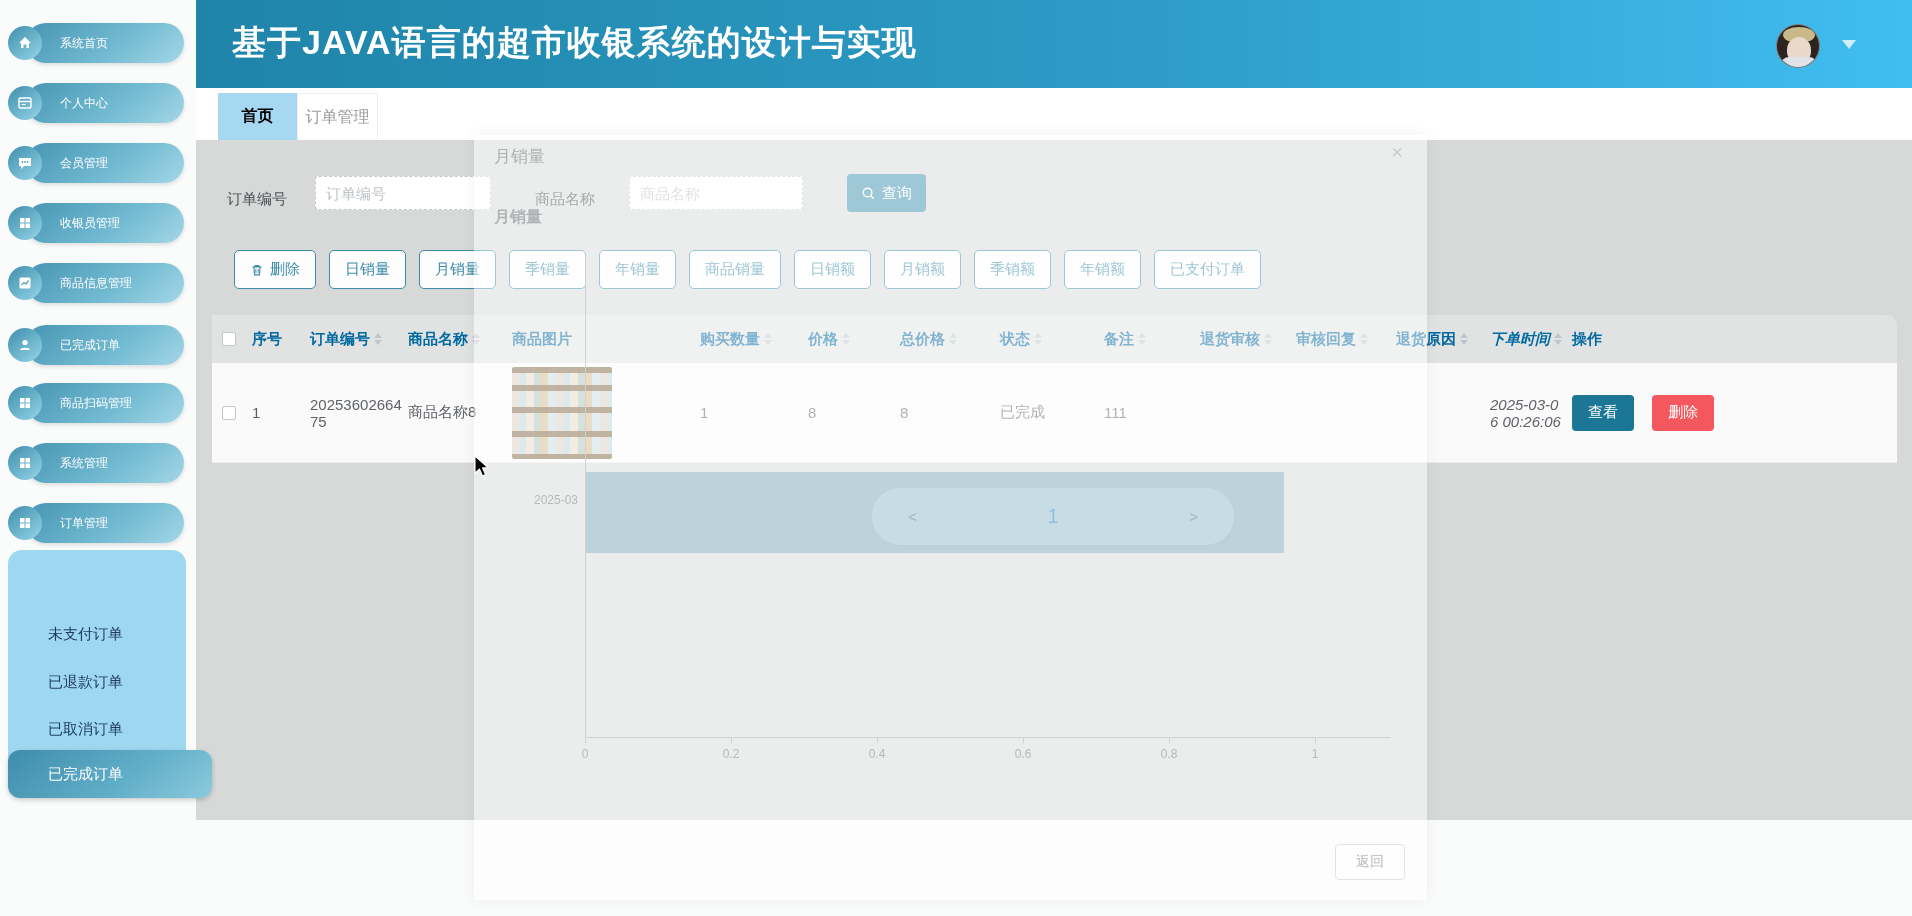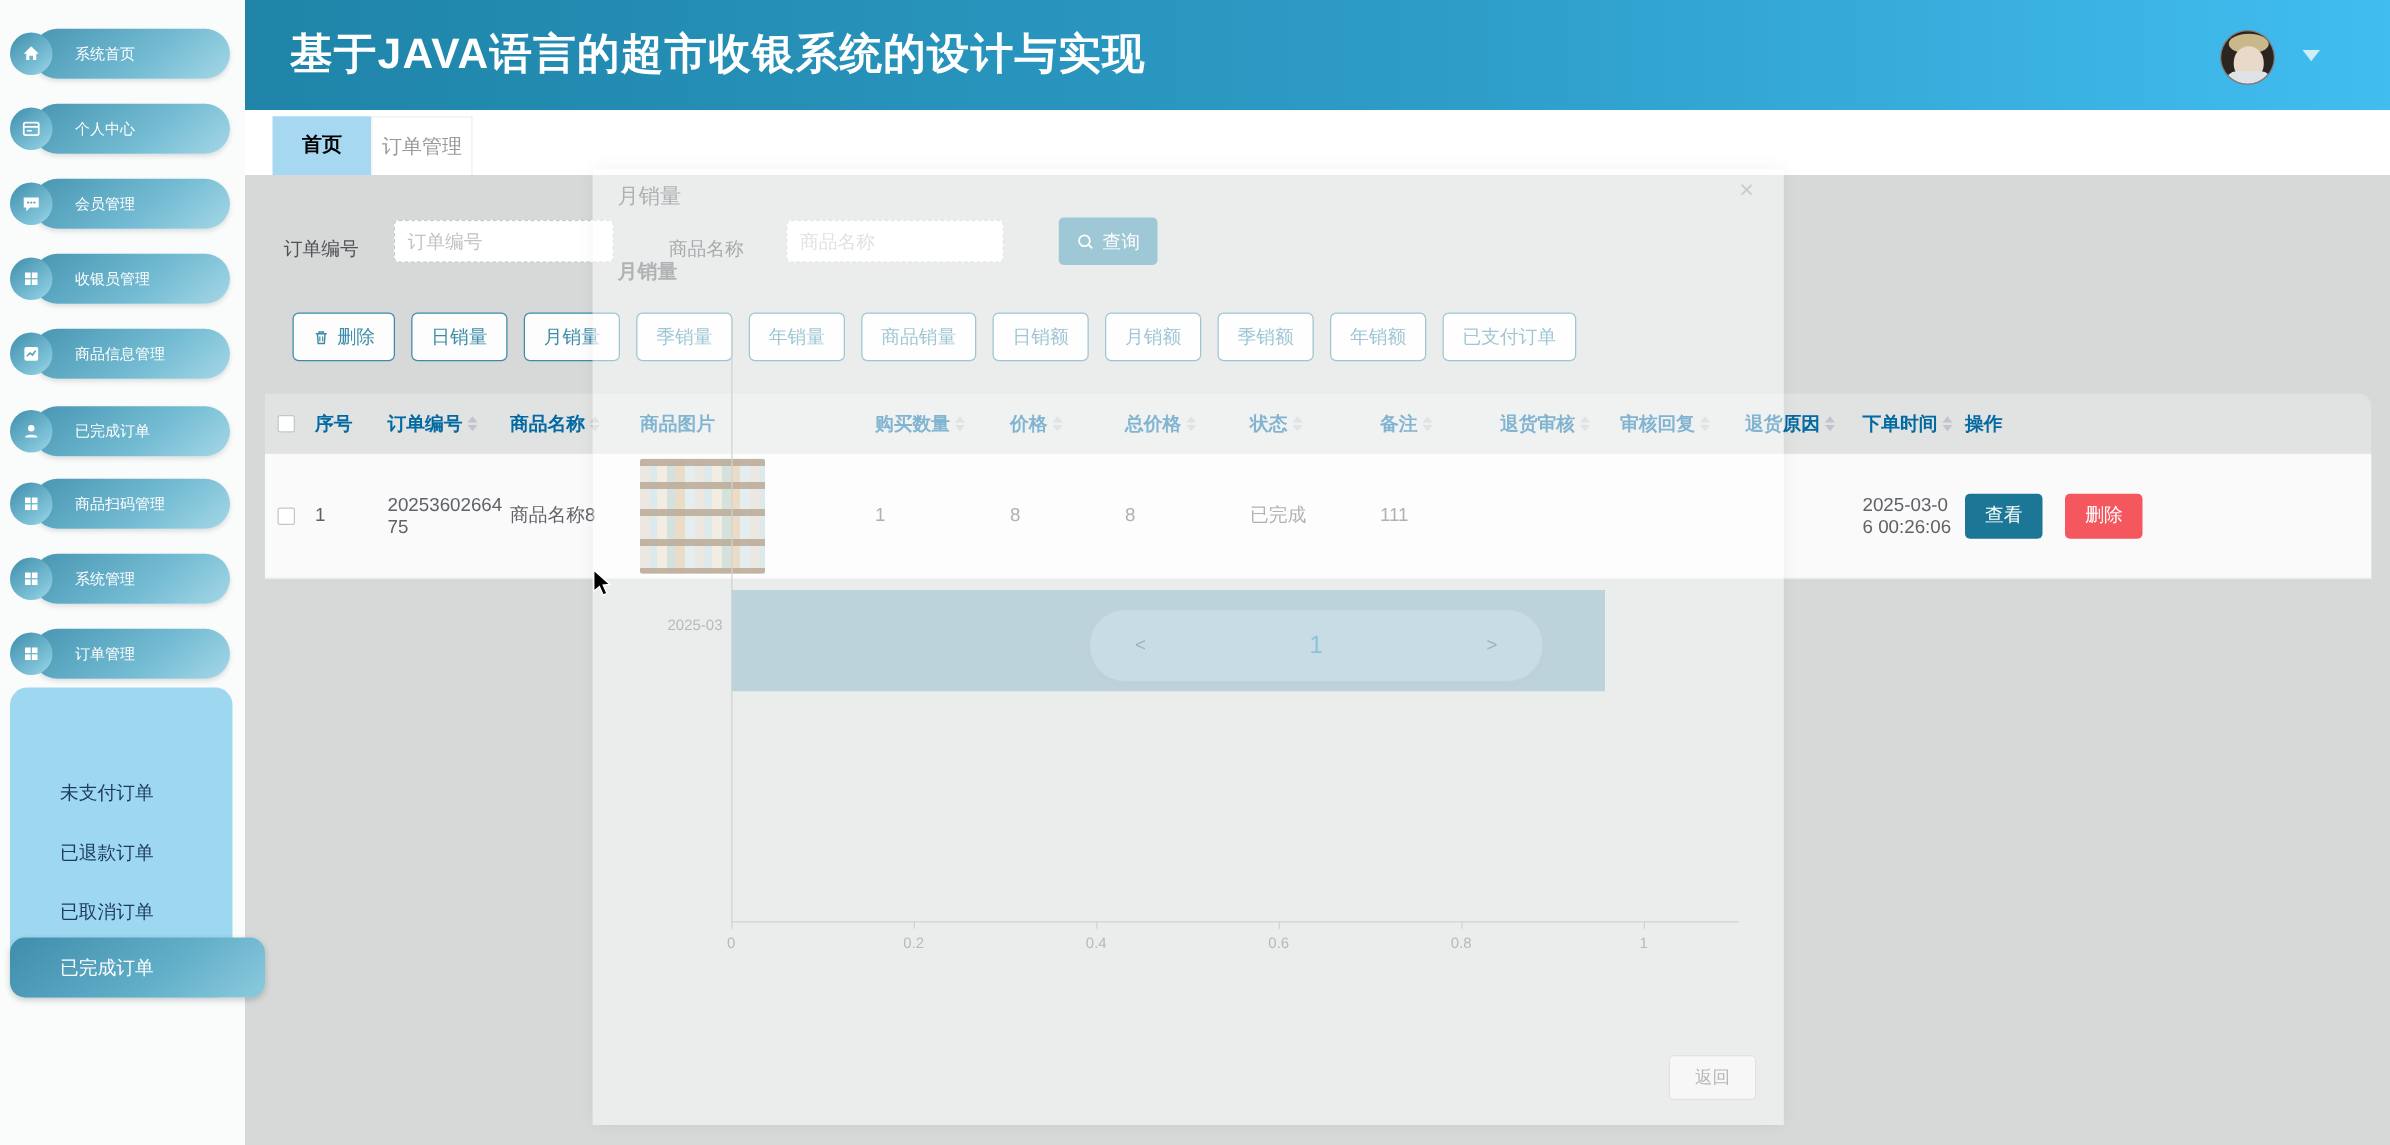--- a/index.html
+++ b/index.html
@@ -52,21 +52,21 @@
   .caret-down {
     position:absolute; right:56px; top:40px; width:0; height:0;
     border-left:7px solid transparent; border-right:7px solid transparent; border-top:9px solid #cfeef9;
   }
   
   .tabstrip { position:absolute; left:196px; top:88px; width:1716px; height:52px; background:#fff; z-index:2; }
   .tab { position:absolute; top:5px; height:47px; display:flex; align-items:center; justify-content:center; font-size:16px; cursor:pointer; }
   .tab.active { left:22px; width:79px; background:#a6d8f1; color:#000; font-weight:bold; }
   .tab.plain  { left:101px; width:81px; background:#fff; color:#9a9a9a; border:1px solid #efefef; border-bottom:none; }
   
-  .content { position:absolute; left:196px; top:140px; width:1716px; height:776px; background:#d7d8d8; z-index:1; }
+  .content { position:absolute; left:196px; top:140px; width:1716px; height:680px; background:#d7d8d8; z-index:1; }
   .form-label { position:absolute; font-size:15px; color:#4d5257; top:50px; }
   .dashed-input {
     position:absolute; top:36px; height:34px; background:#fff; border:1px dashed #c6c8ca; border-radius:4px;
     font-size:15px; color:#555; padding:0 10px; outline:none;
   }
   .dashed-input::placeholder { color:#bfc3c6; }
   .query-btn {
     position:absolute; left:651px; top:34px; width:79px; height:38px; background:#3c90ac; border:none; border-radius:4px;
     color:#fff; font-size:15px; display:flex; align-items:center; justify-content:center; gap:6px; cursor:pointer;
   }
@@ -76,21 +76,21 @@
     color:#3c8ca8; font-size:15px; display:flex; align-items:center; gap:6px; cursor:pointer; white-space:nowrap;
   }
   
   .table-wrap { position:absolute; left:16px; top:175px; width:1685px; }
   .t-head { display:flex; background:#e1e3e3; height:48px; align-items:center; border-radius:0 10px 0 0; }
   .t-row  { display:flex; background:#fafafa; min-height:100px; align-items:center; border-bottom:1px solid #ececec; }
   .t-cell { font-size:15px; color:#5f6368; padding-right:6px; word-break:break-all; }
   .t-head .t-cell { color:#0369a1; font-weight:bold; display:flex; align-items:center; gap:4px; }
   .c0{width:40px; display:flex; justify-content:center;} .c1{width:58px;} .c2{width:98px;} .c3{width:104px;}
   .c4{width:188px;} .c5{width:108px;} .c6{width:92px;} .c7{width:100px;} .c8{width:104px;} .c9{width:96px;}
-  .c10{width:96px;} .c11{width:100px;} .c12{width:94px;} .c13{width:82px;} .c14{width:325px;}
+  .c10{width:96px;} .c11{width:100px;} .c12{width:94px;} .c13{width:82px;font-style:italic;} .c14{width:325px;}
   .cbx { width:14px; height:14px; border:1px solid #c3c7cb; border-radius:2px; background:#fff; cursor:pointer; }
   .sorter { display:inline-flex; flex-direction:column; gap:2px; }
   .sorter i { width:0; height:0; border-left:4px solid transparent; border-right:4px solid transparent; display:block; }
   .sorter .up { border-bottom:5px solid #c0c4cc; } .sorter .dn { border-top:5px solid #c0c4cc; }
   .prod-img {
     width:100px; height:92px; border-radius:2px;
     background:
       linear-gradient(180deg, rgba(122,92,55,.9) 0 6%, transparent 6% 20%, rgba(122,92,55,.9) 20% 26%, transparent 26% 44%, rgba(122,92,55,.9) 44% 50%, transparent 50% 70%, rgba(122,92,55,.9) 70% 76%, transparent 76% 95%, rgba(122,92,55,.9) 95% 100%),
       repeating-linear-gradient(90deg,#d8cfc0 0 8px,#b9d3da 8px 14px,#e4d9c4 14px 22px,#a7c4b8 22px 28px,#d6b98e 28px 36px,#c8dade 36px 44px),
       #b98f5e;

